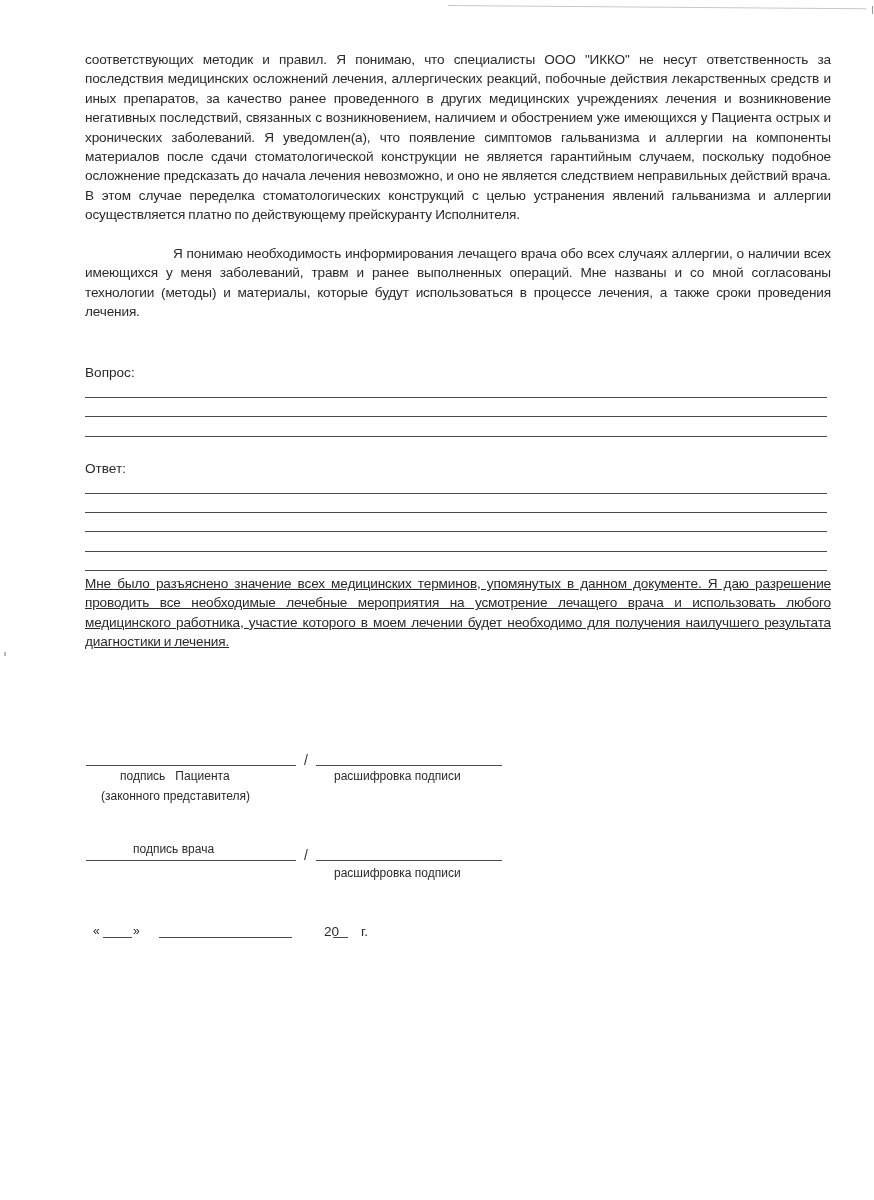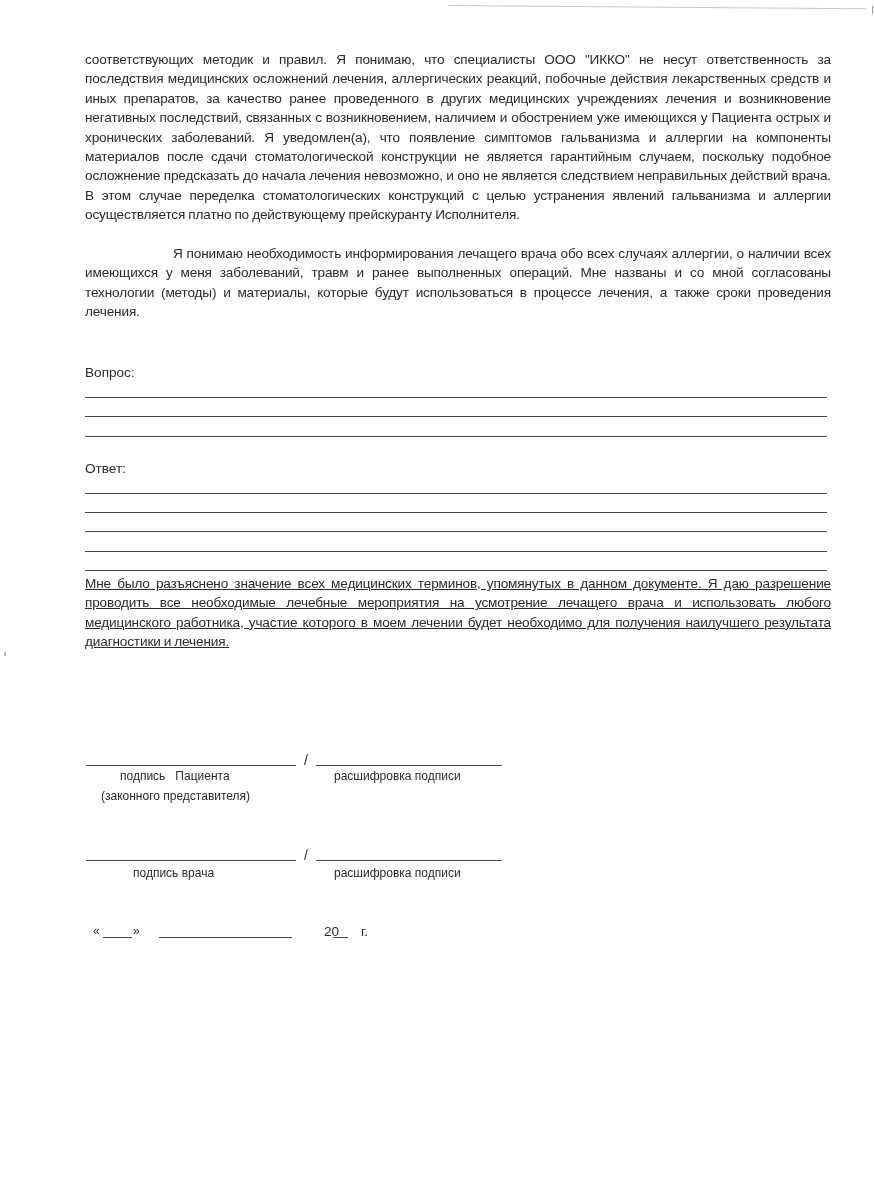--- a/index.html
+++ b/index.html
@@ -142,21 +142,21 @@
   <div class="sig-line" style="left:86px; top:765px; width:210px;"></div>
   <div class="sig-slash" style="left:304px; top:752px;">/</div>
   <div class="sig-line" style="left:316px; top:765px; width:186px;"></div>
   <div class="sig-caption" style="left:120px; top:767px;">подпись   Пациента</div>
   <div class="sig-caption" style="left:89px; top:787px;margin-left:12px;">(законного представителя)</div>
   <div class="sig-caption" style="left:334px; top:767px;">расшифровка подписи</div>
 
   <div class="sig-line" style="left:86px; top:860px; width:210px;"></div>
   <div class="sig-slash" style="left:304px; top:847px;">/</div>
   <div class="sig-line" style="left:316px; top:860px; width:186px;"></div>
-  <div class="sig-caption" style="left:133px; top:864px;text-align:right;">подпись врача</div>
+  <div class="sig-caption" style="left:133px; top:840px;text-align:right;">подпись врача</div>
   <div class="sig-caption" style="left:334px; top:864px;">расшифровка подписи</div>
 
   <div class="date-part" style="left:93px; top:922px; font-size:12px;">«</div>
   <div class="sig-line" style="left:103px; top:937px; width:29px;"></div>
   <div class="date-part" style="left:133px; top:922px; font-size:12px;">»</div>
   <div class="sig-line" style="left:159px; top:937px; width:133px;"></div>
   <div class="date-part" style="left:324px; top:922px;">20</div>
   <div class="sig-line" style="left:333px; top:937px; width:15px;"></div>
   <div class="date-part" style="left:361px; top:922px;">г.</div>
 

